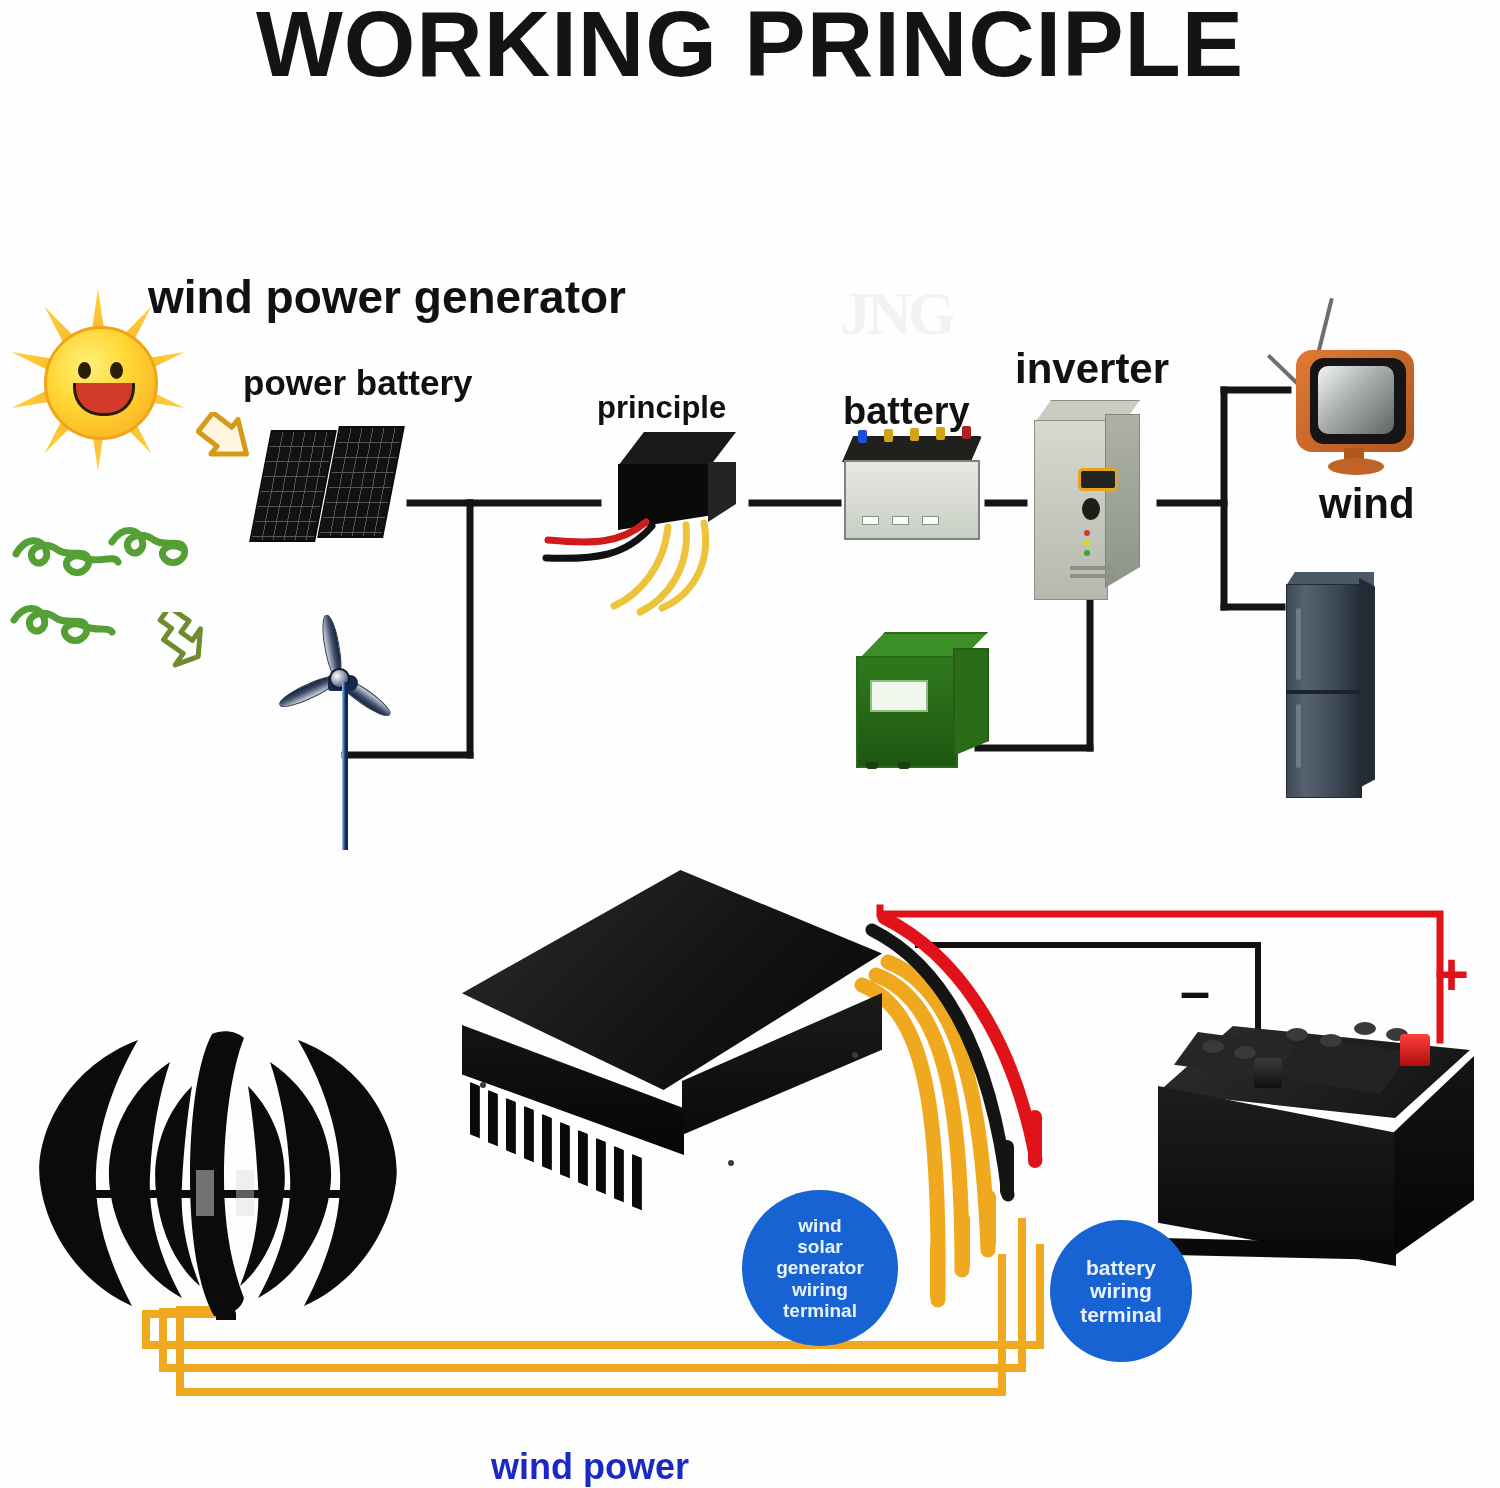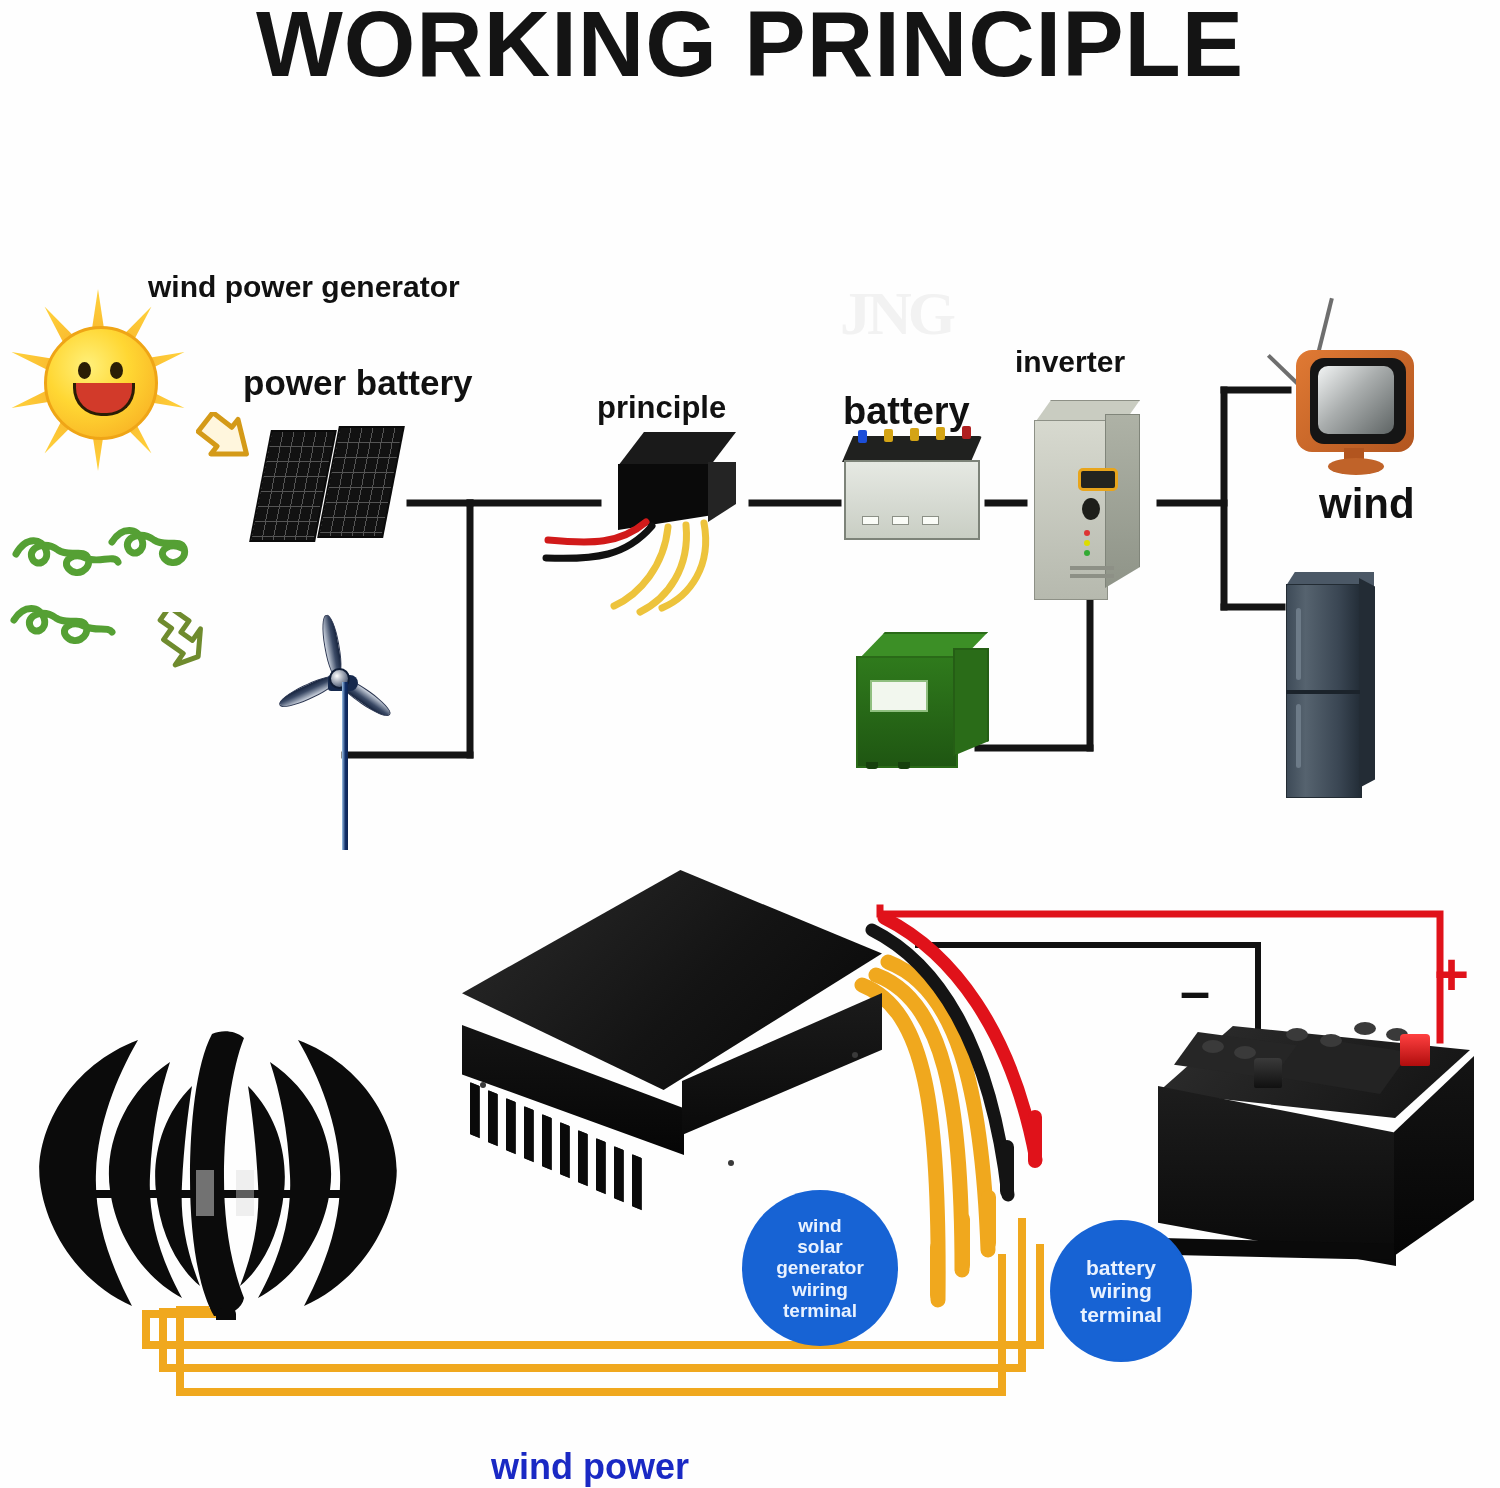--- a/index.html
+++ b/index.html
@@ -182,25 +182,25 @@
 
       <path d="M1224,390 L1288,390"></path>
 
       <path d="M1224,607 L1282,607"></path>
 
       <path d="M1090,503 L1090,748"></path>
       <path d="M1090,748 L978,748"></path>
     </g>
   </svg>
 
-  <div class="lbl" style="left:148px;top:270px;font-size:30px;">wind power generator</div>
+  <div class="lbl" style="left:148px;top:270px;font-size:46px;">wind power generator</div>
   <div class="lbl" style="left:243px;top:363px;font-size:35px;">power battery</div>
   <div class="lbl" style="left:597px;top:390px;font-size:31px;">principle</div>
   <div class="lbl" style="left:843px;top:390px;font-size:38px;">battery</div>
-  <div class="lbl" style="left:1015px;top:345px;font-size:30px;">inverter</div>
+  <div class="lbl" style="left:1015px;top:345px;font-size:42px;">inverter</div>
   <div class="lbl" style="left:1319px;top:480px;font-size:42px;">wind</div>
 
   <div class="sun-wrap">
     <div class="sun-ray" style="transform:rotate(0deg) translateY(-48px);"></div>
     <div class="sun-ray" style="transform:rotate(36deg) translateY(-48px);"></div>
     <div class="sun-ray" style="transform:rotate(72deg) translateY(-48px);"></div>
     <div class="sun-ray" style="transform:rotate(108deg) translateY(-48px);"></div>
     <div class="sun-ray" style="transform:rotate(144deg) translateY(-48px);"></div>
     <div class="sun-ray" style="transform:rotate(180deg) translateY(-48px);"></div>
     <div class="sun-ray" style="transform:rotate(216deg) translateY(-48px);"></div>

